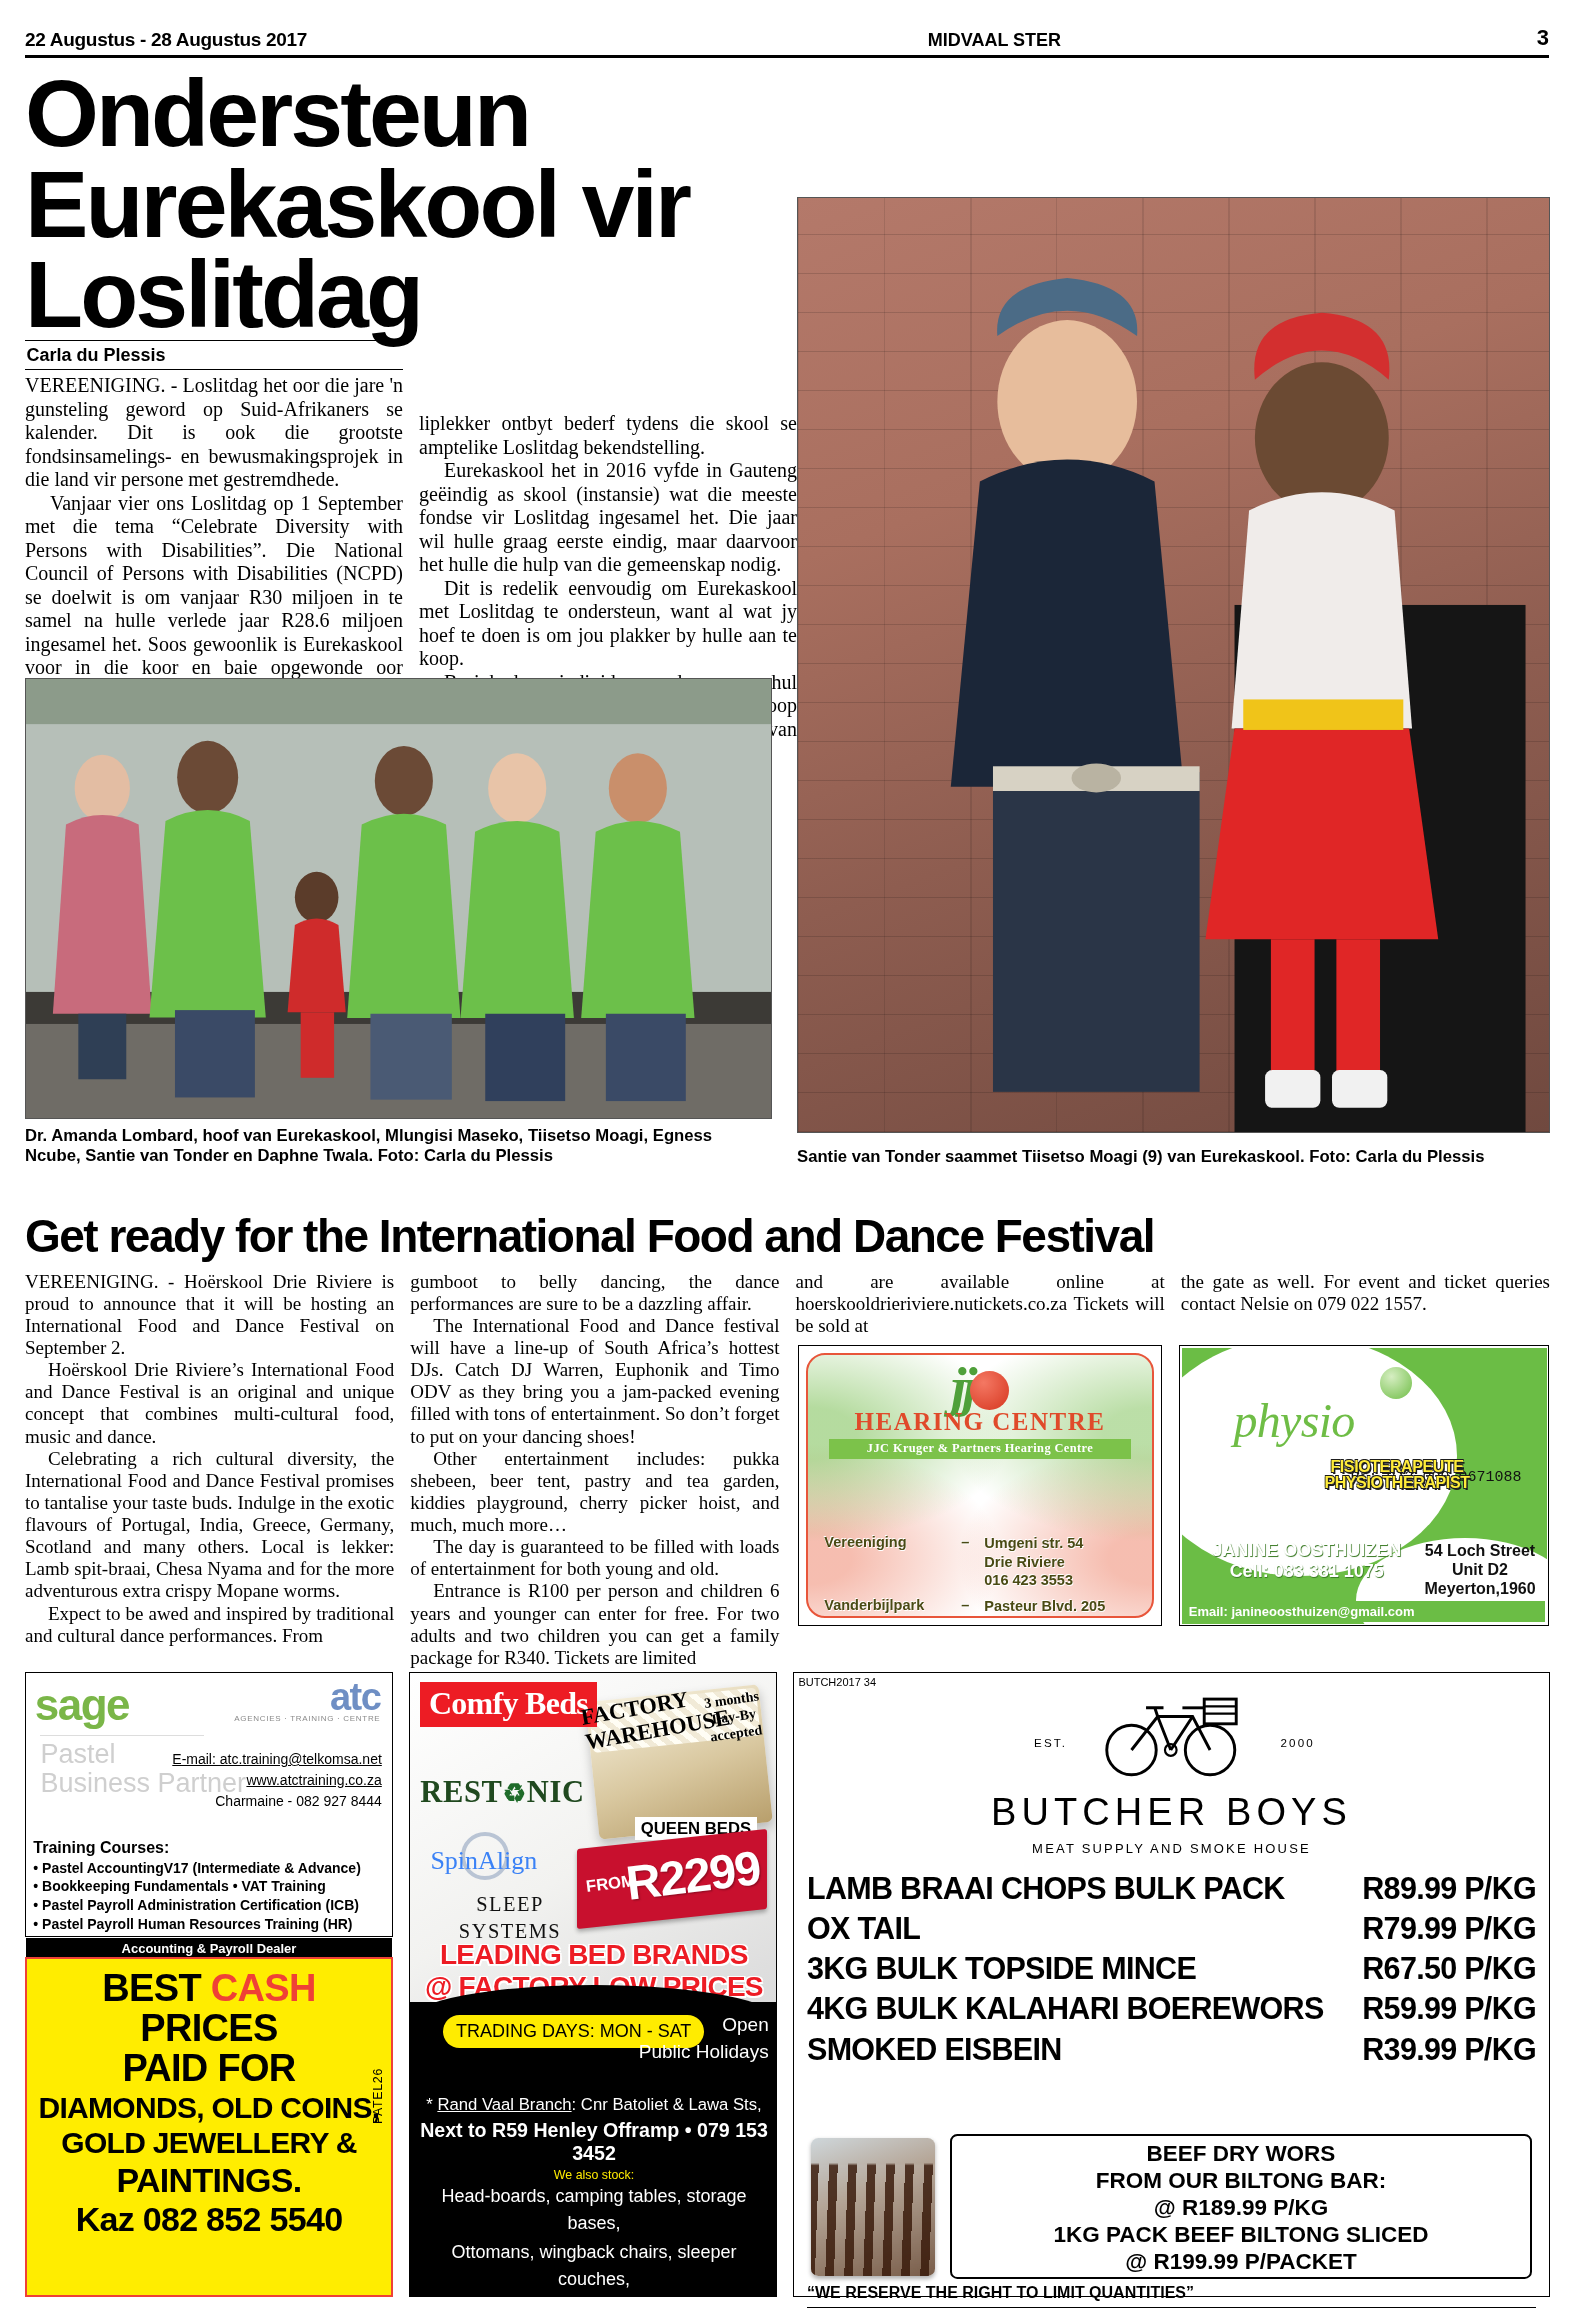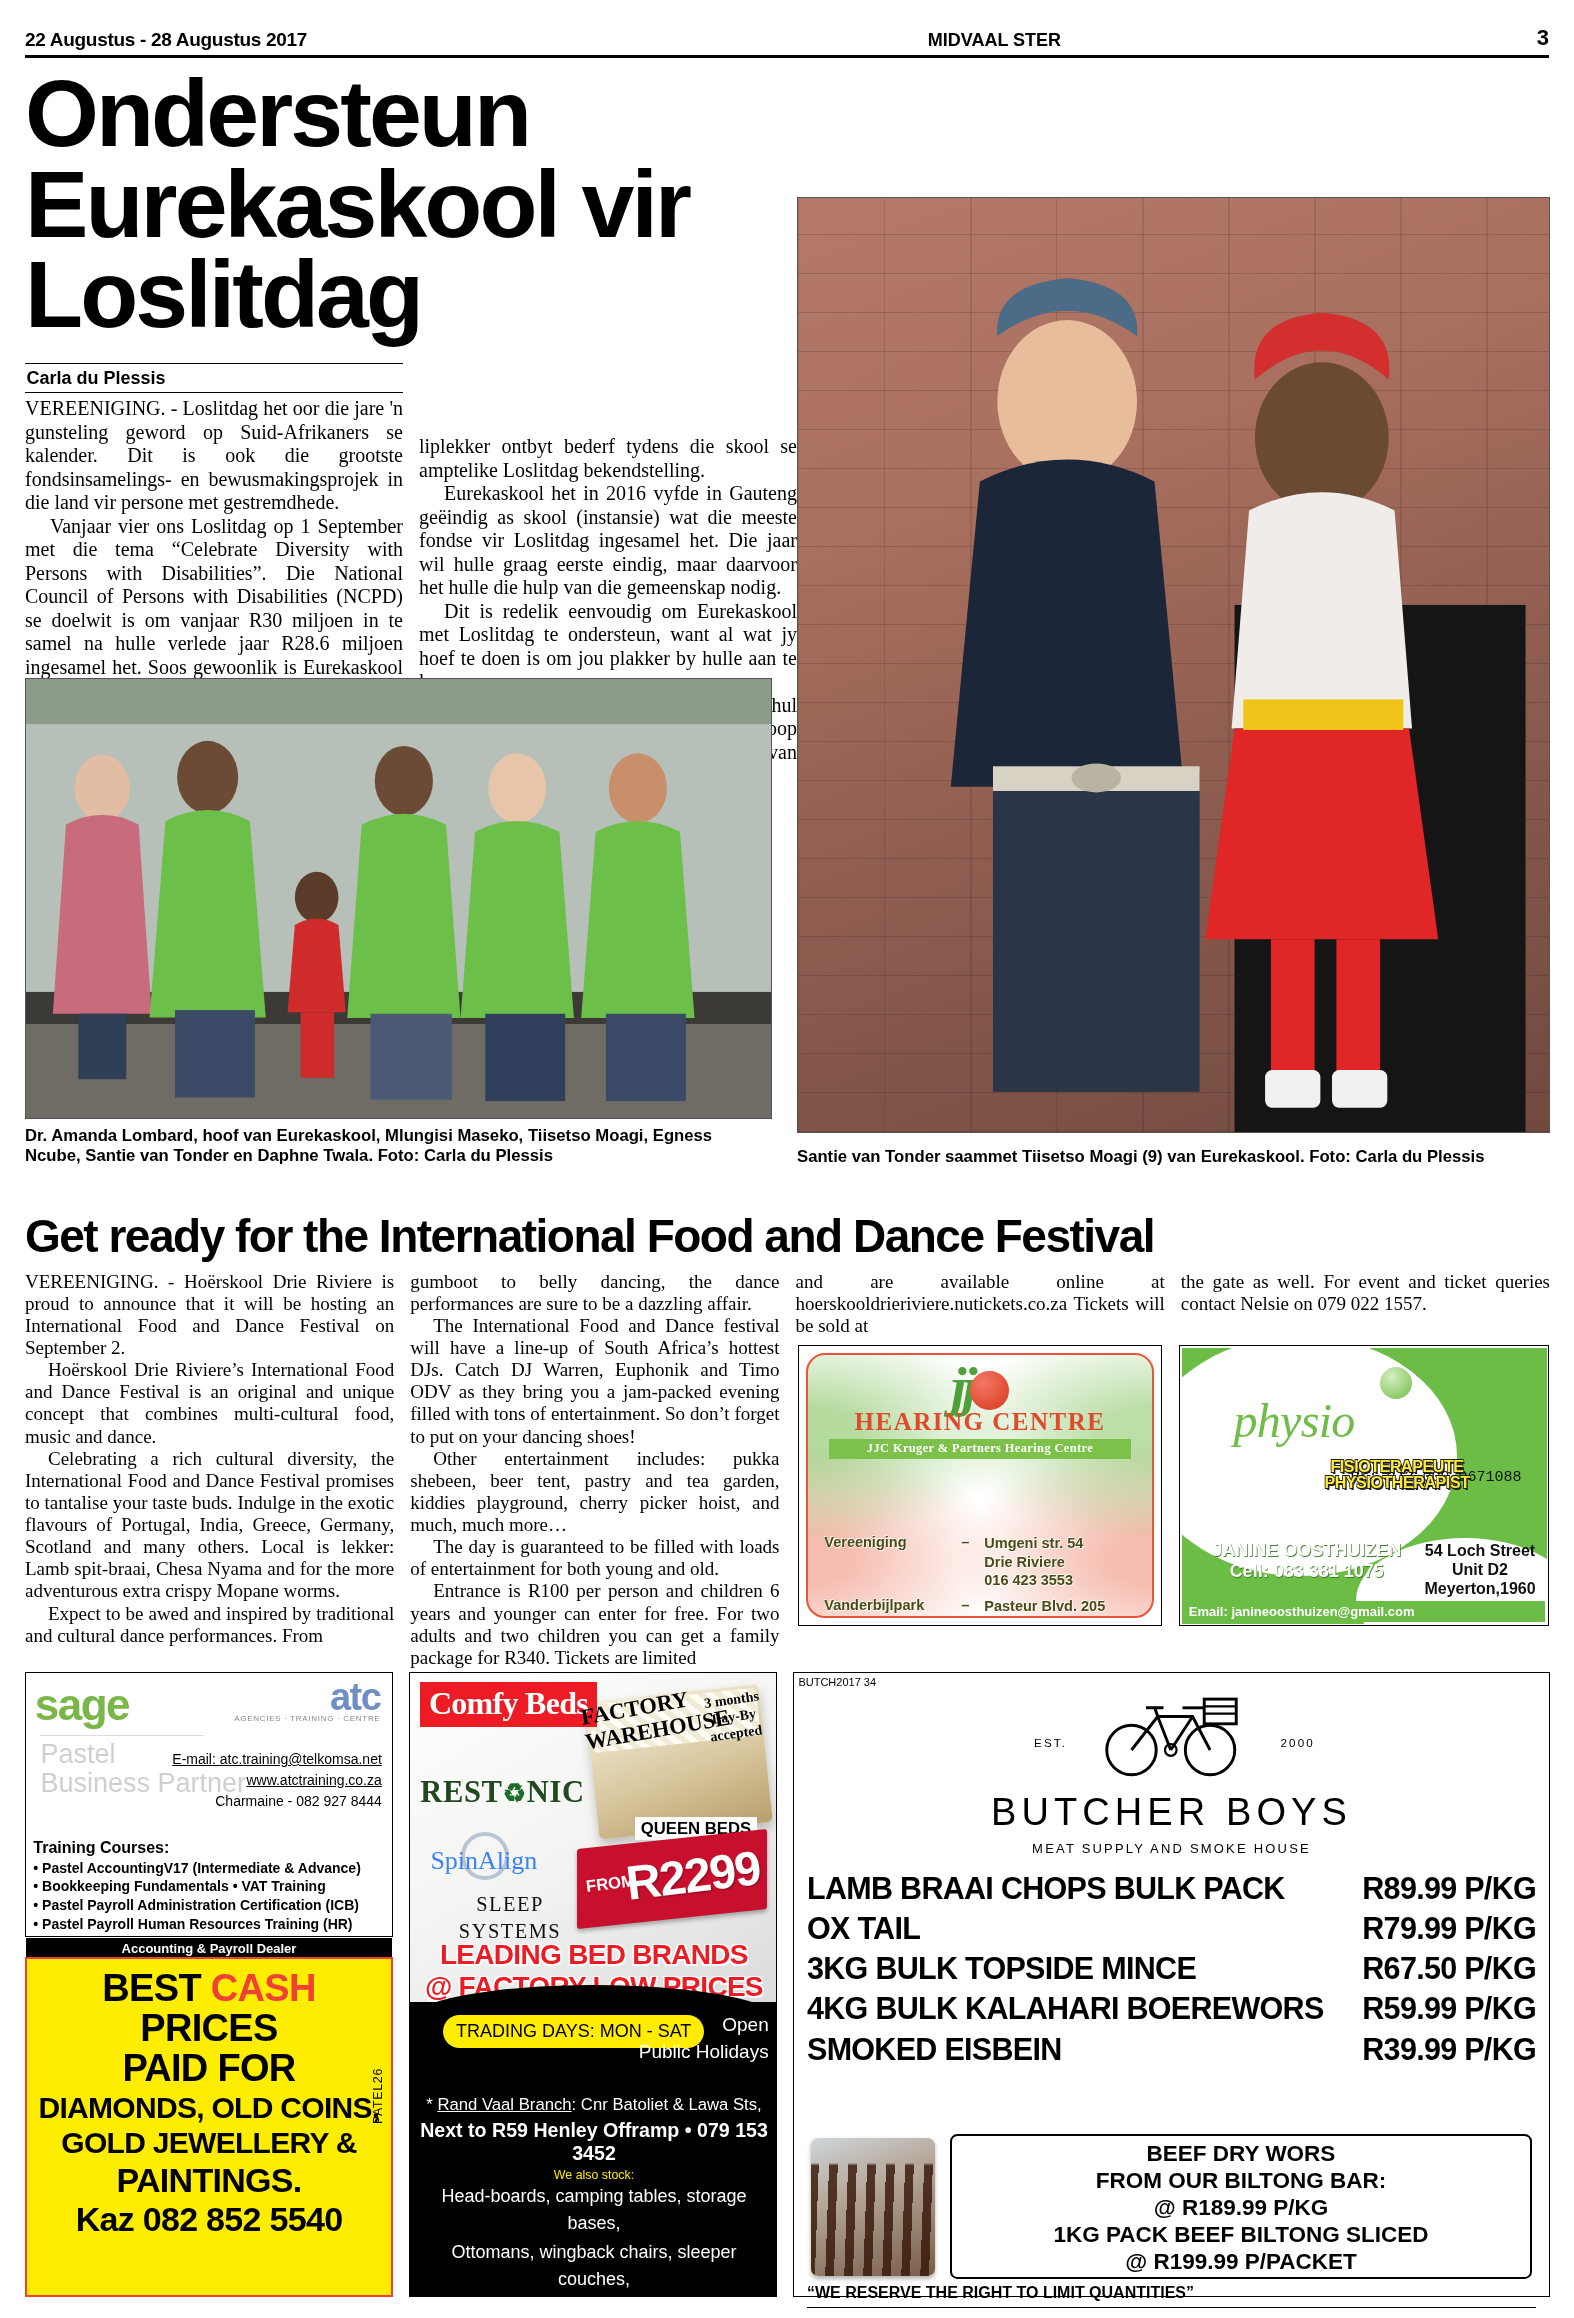--- a/index.html
+++ b/index.html
@@ -29,21 +29,21 @@
     font-family: "Liberation Sans", sans-serif;
     font-weight: bold;
     font-size: 95px;
     line-height: 0.95;
     letter-spacing: -2.9px;
     margin-top: 10.2px;
     width: 763px;
   }
 
   
-  .art1 { position: relative; margin-top: 24px; }
+  .art1 { position: relative; margin-top: 1px; }
   .byline-box { width: 378px; }
   .byline-rule-top { border-top: 1.8px solid #000; }
   .byline {
     font-family: "Liberation Sans", sans-serif;
     font-weight: bold; font-size: 18px;
     padding: 3.6px 1.5px 2.9px 1.5px;
   }
   .byline-rule-bot { border-top: 1.8px solid #000; margin-bottom: 4.4px; }
 
   .cols2 { display: flex; gap: 16px; }

